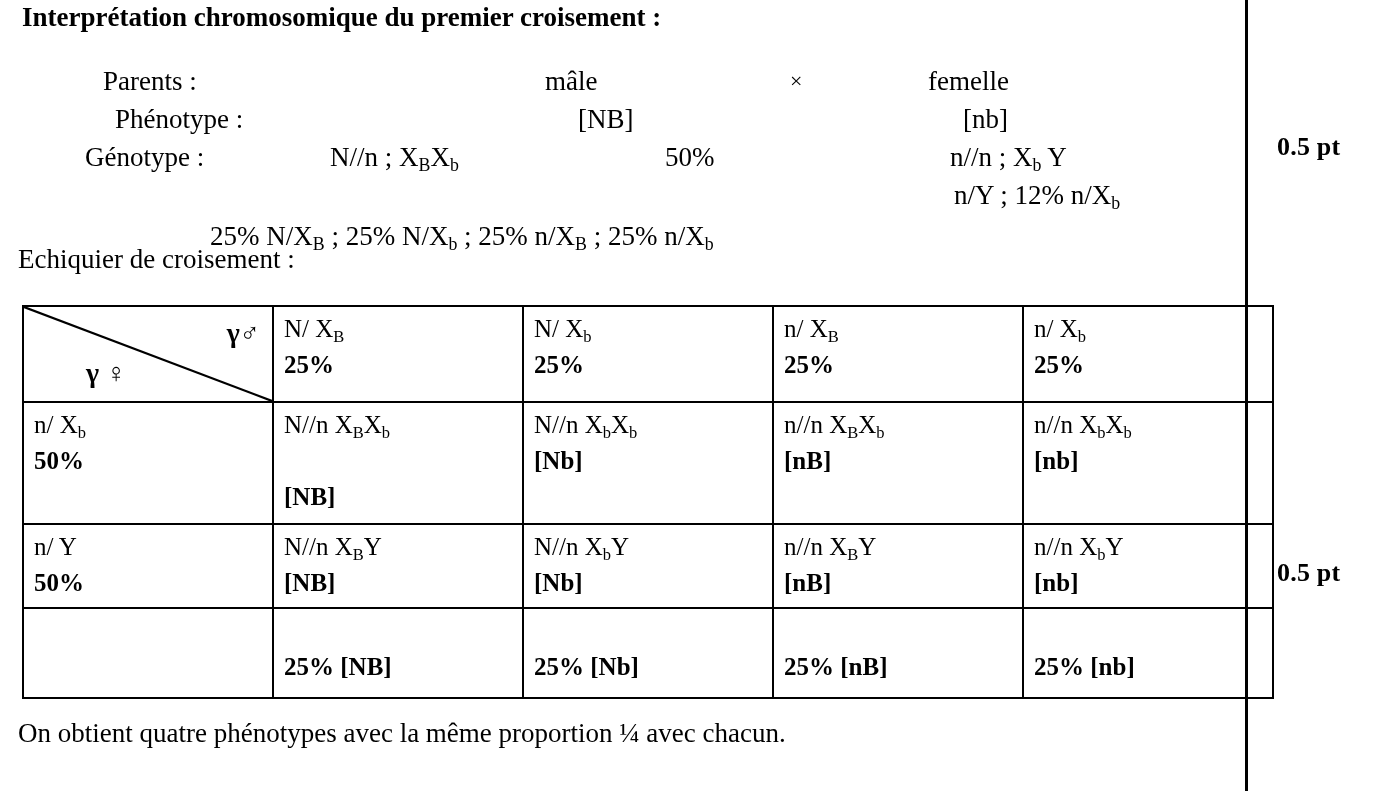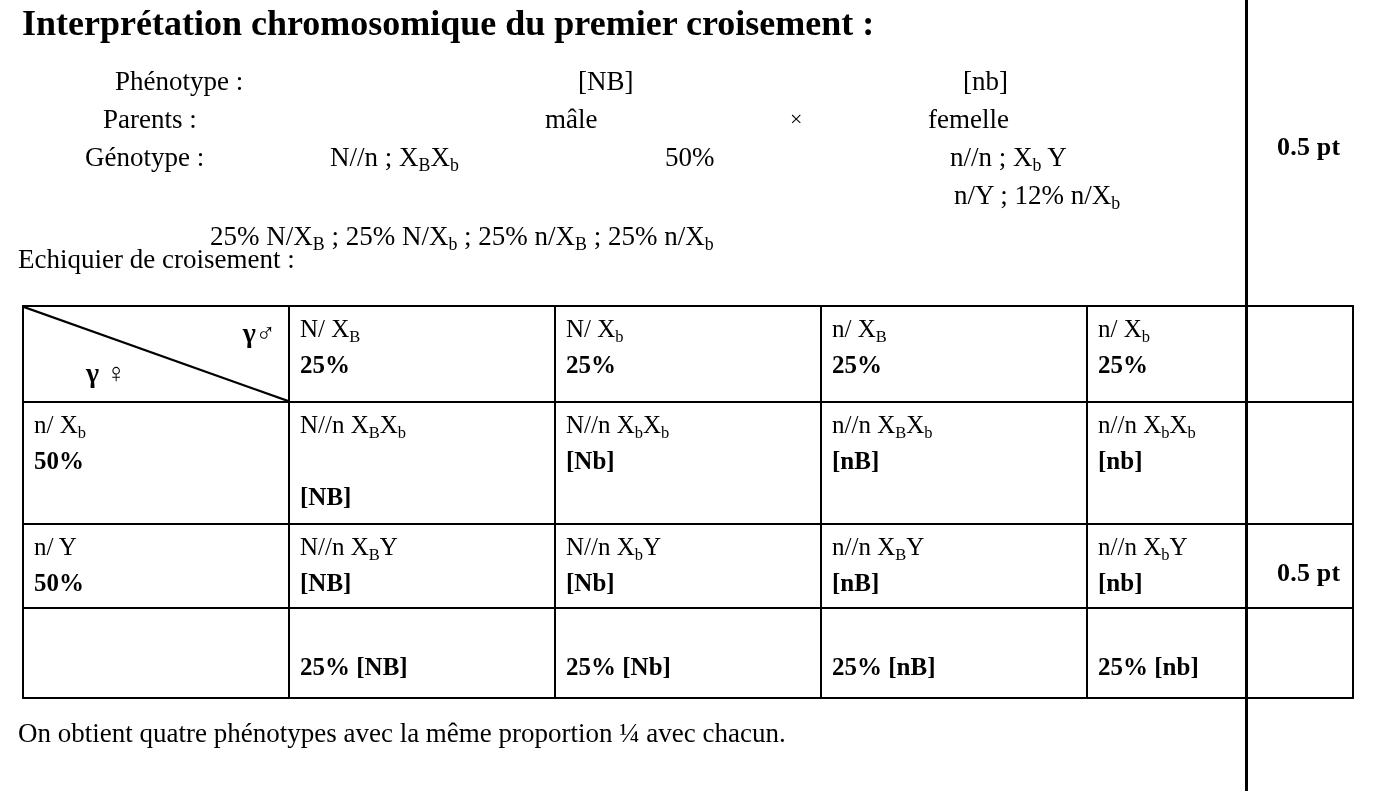--- a/index.html
+++ b/index.html
@@ -37,21 +37,21 @@
     letter-spacing: 0.2px;
   }
   .margin-note.n1 { top: 132px; }
   .margin-note.n2 { top: 558px; }
 
   .title {
     position: absolute;
     left: 22px;
     top: 2px;
     font-weight: bold;
-    font-size: 36px;
+    font-size: 27px;
     white-space: nowrap;
   }
 
   
   .crossblock {
     position: absolute;
     left: 0;
     top: 62px;
     width: 1230px;
     font-size: 27px;
@@ -100,21 +100,21 @@
     position: absolute;
     left: 22px;
     top: 305px;
     border-collapse: collapse;
     font-size: 25px;
     table-layout: fixed;
   }
   table.punnett td {
     border: 2px solid #000;
     vertical-align: top;
-    padding: 4px 16px 4px 10px;
+    padding: 4px 0 4px 10px;
     line-height: 36px;
   }
   td.c0 { width: 238px; }
   td.c1, td.c2, td.c3, td.c4 { width: 238px; }
 
   .row-head td { height: 86px; }
   .row-a td    { height: 112px; }
   .row-b td    { height: 74px; }
   .row-tot td  { height: 80px; margin-left: 12px; }
 
@@ -167,30 +167,30 @@
 
   <div class="margin-rule"></div>
   <div class="margin-note n1">0.5 pt</div>
   <div class="margin-note n2">0.5 pt</div>
 
   <div class="title">Interprétation chromosomique du premier croisement :</div>
 
   <div class="crossblock">
 
     <div class="crossrow">
-      <span class="cell-abs label-pheno">Phénotype :</span>
-      <span class="cell-abs val-nb">[NB]</span>
-      <span class="cell-abs val-nb2">[nb]</span>
-    </div>
-
-    <div class="crossrow">
       <span class="cell-abs label-parents">Parents :</span>
       <span class="cell-abs val-male">mâle</span>
       <span class="cell-abs val-cross">×</span>
       <span class="cell-abs val-femelle">femelle</span>
+    </div>
+
+    <div class="crossrow">
+      <span class="cell-abs label-pheno">Phénotype :</span>
+      <span class="cell-abs val-nb">[NB]</span>
+      <span class="cell-abs val-nb2">[nb]</span>
     </div>
 
     <div class="crossrow">
       <span class="cell-abs label-geno">Génotype :</span>
       <span class="cell-abs geno-male"><span>N//n ; X</span><sub>B</sub><span>X</span><sub>b</sub></span>
       <span class="cell-abs geno-50">50%</span>
       <span class="cell-abs geno-fem"><span>n//n ; X</span><sub>b</sub><span> Y</span></span>
     </div>
 
     <div class="crossrow">

